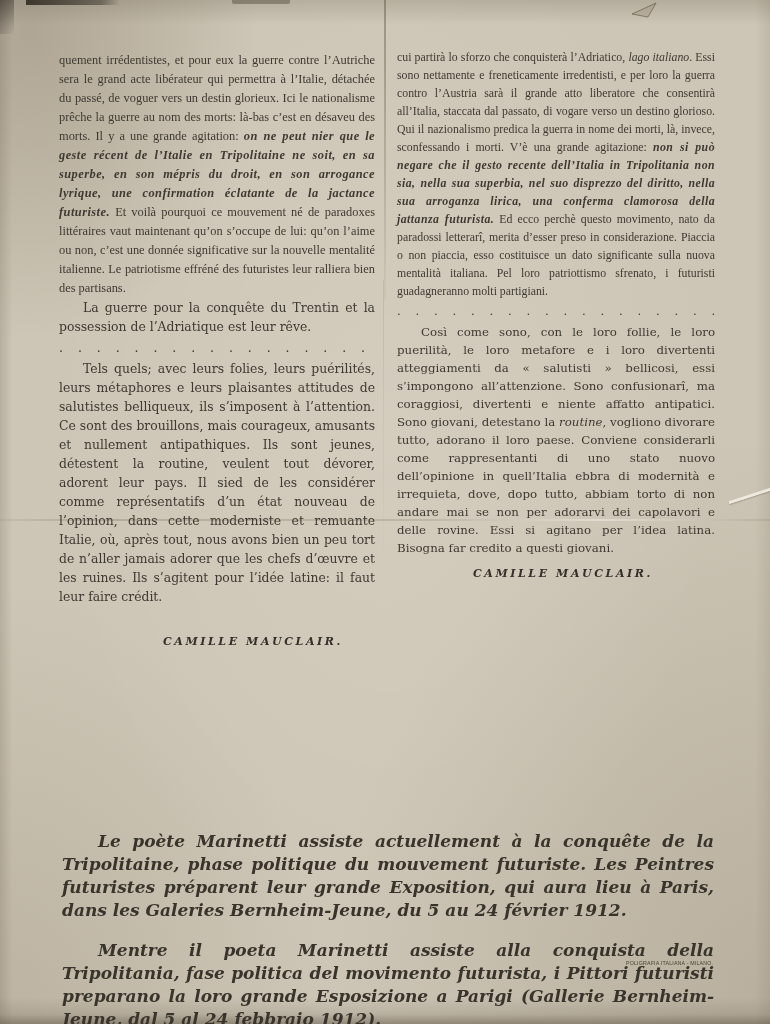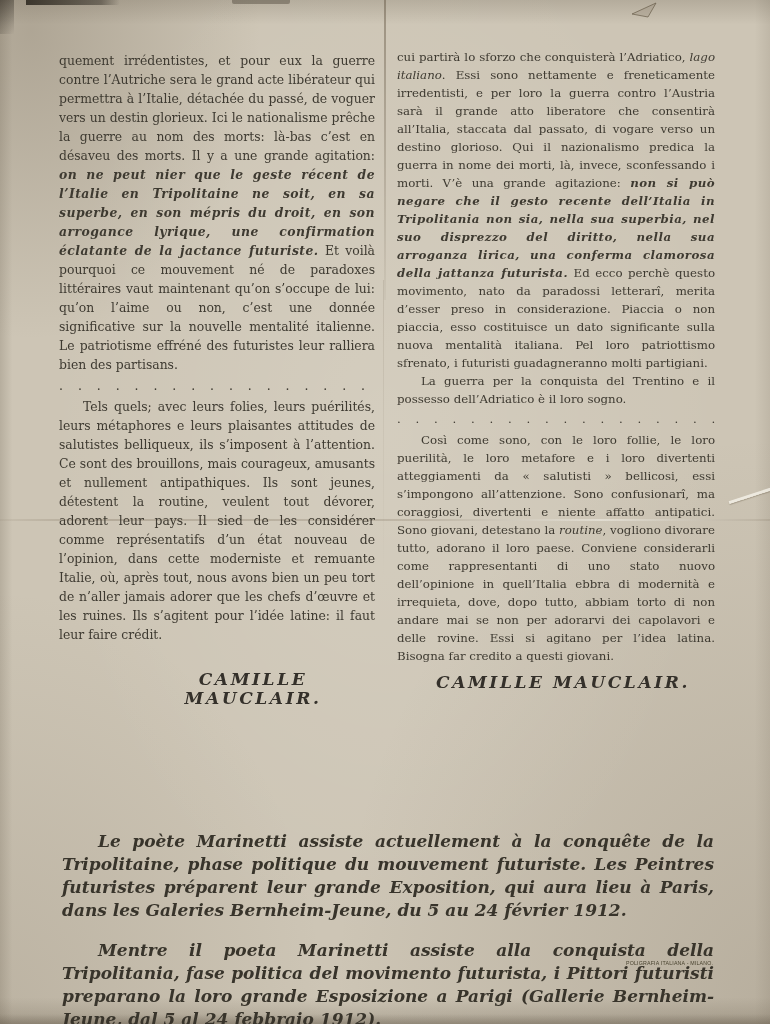--- a/index.html
+++ b/index.html
@@ -39,31 +39,31 @@
 
   
   .col{
     position:absolute;
     text-align:justify;
     color:var(--ink);
   }
   .col-left{left:59px;top:51px;width:316px;font-size:12.4px;line-height:19px;}
   .col-right{left:397px;top:48px;width:318px;font-size:11.8px;line-height:18px;}
   .para{margin:0;text-indent:24px;}
-  .para.cont{text-indent:0;}
+  .para.cont{text-indent:0;font-family:Liberation Serif, serif;}
   .run-regular{font-style:normal;font-weight:normal;}
   .run-italic{font-style:italic;}
   .run-bold-italic{font-style:italic;font-weight:bold;letter-spacing:0.45px;}
   .dotted{
     margin:2px 0 2px;line-height:19px;letter-spacing:4px;word-spacing:3px;
     white-space:nowrap;overflow:hidden;color:var(--ink);
   }
   .signature{
     font-style:italic;font-weight:bold;letter-spacing:2.6px;
-    font-size:17px;color:#34302a;text-align:center;
+    font-size:11px;color:#34302a;text-align:center;
   }
   .sig-left{margin-top:26px;padding-left:72px;}
   .sig-right{margin-top:8px;padding-left:14px;}
 
   
   .footer{
     position:absolute;left:62px;top:830px;width:652px;
     font-size:17px;line-height:23px;font-weight:bold;font-style:italic;
     text-align:justify;color:#38342b;
   }
@@ -91,28 +91,28 @@
   <div class="tear-right"></div>
   <div class="bottom-shade"></div>
   <div class="fold-mark">
     <svg width="32" height="18" viewBox="0 0 32 18">
       <path d="M3,13 L27,2 L19,16 Z" fill="rgba(128,116,96,0.22)" stroke="rgba(104,92,74,0.7)" stroke-width="1"></path>
     </svg>
   </div>
 
   <main class="col col-left">
     <p class="para cont"><span class="run-regular">quement irrédentistes, et pour eux la guerre contre l’Autriche sera le grand acte libérateur qui permettra à l’Italie, détachée du passé, de voguer vers un destin glorieux. Ici le nationalisme prêche la guerre au nom des morts: là-bas c’est en désaveu des morts. Il y a une grande agitation: </span><span class="run-bold-italic">on ne peut nier que le geste récent de l’Italie en Tripolitaine ne soit, en sa superbe, en son mépris du droit, en son arrogance lyrique, une confirmation éclatante de la jactance futuriste.</span><span class="run-regular"> Et voilà pourquoi ce mouvement né de paradoxes littéraires vaut maintenant qu’on s’occupe de lui: qu’on l’aime ou non, c’est une donnée significative sur la nouvelle mentalité italienne. Le patriotisme effréné des futuristes leur ralliera bien des partisans.</span></p>
+    <p class="para">La guerre pour la conquête du Trentin et la possession de l’Adriatique est leur rêve.</p>
     <div class="dotted">. . . . . . . . . . . . . . . . . .</div>
     <p class="para"><span class="run-regular">Tels quels; avec leurs folies, leurs puérilités, leurs métaphores e leurs plaisantes attitudes de salutistes belliqueux, ils s’imposent à l’attention. Ce sont des brouillons, mais courageux, amusants et nullement antipathiques. Ils sont jeunes, détestent la routine, veulent tout dévorer, adorent leur pays. Il sied de les considérer comme représentatifs d’un état nouveau de l’opinion, dans cette moderniste et remuante Italie, où, après tout, nous avons bien un peu tort de n’aller jamais adorer que les chefs d’œuvre et les ruines. Ils s’agitent pour l’idée latine: il faut leur faire crédit.</span></p>
     <div class="signature sig-left">CAMILLE MAUCLAIR.</div>
   </main>
 
   <main class="col col-right">
     <p class="para cont"><span class="run-regular">cui partirà lo sforzo che conquisterà l’Adriatico, </span><span class="run-italic">lago italiano</span><span class="run-regular">. Essi sono nettamente e freneticamente irredentisti, e per loro la guerra contro l’Austria sarà il grande atto liberatore che consentirà all’Italia, staccata dal passato, di vogare verso un destino glorioso. Qui il nazionalismo predica la guerra in nome dei morti, là, invece, sconfessando i morti. V’è una grande agitazione: </span><span class="run-bold-italic">non si può negare che il gesto recente dell’Italia in Tripolitania non sia, nella sua superbia, nel suo disprezzo del diritto, nella sua arroganza lirica, una conferma clamorosa della jattanza futurista.</span><span class="run-regular"> Ed ecco perchè questo movimento, nato da paradossi letterarî, merita d’esser preso in considerazione. Piaccia o non piaccia, esso costituisce un dato significante sulla nuova mentalità italiana. Pel loro patriottismo sfrenato, i futuristi guadagneranno molti partigiani.</span></p>
-    <p class="para">La guerra per la conquista del Trentino e il possesso dell’Adriatico è il loro sogno.</p>
     <div class="dotted">. . . . . . . . . . . . . . . . . .</div>
     <p class="para"><span class="run-regular">Così come sono, con le loro follie, le loro puerilità, le loro metafore e i loro divertenti atteggiamenti da « salutisti » bellicosi, essi s’impongono all’attenzione. Sono confusionarî, ma coraggiosi, divertenti e niente affatto antipatici. Sono giovani, detestano la </span><span class="run-italic">routine</span><span class="run-regular">, vogliono divorare tutto, adorano il loro paese. Conviene considerarli come rappresentanti di uno stato nuovo dell’opinione in quell’Italia ebbra di modernità e irrequieta, dove, dopo tutto, abbiam torto di non andare mai se non per adorarvi dei capolavori e delle rovine. Essi si agitano per l’idea latina. Bisogna far credito a questi giovani.</span></p>
     <div class="signature sig-right">CAMILLE MAUCLAIR.</div>
   </main>
 
   <footer class="footer">
     <p>Le poète Marinetti assiste actuellement à la conquête de la Tripolitaine, phase politique du mouvement futuriste. Les Peintres futuristes préparent leur grande Exposition, qui aura lieu à Paris, dans les Galeries Bernheim-Jeune, du 5 au 24 février 1912.</p>
     <p>Mentre il poeta Marinetti assiste alla conquista della Tripolitania, fase politica del movimento futurista, i Pittori futuristi preparano la loro grande Esposizione a Parigi (Gallerie Bernheim-Jeune, dal 5 al 24 febbraio 1912).</p>
   </footer>
 

